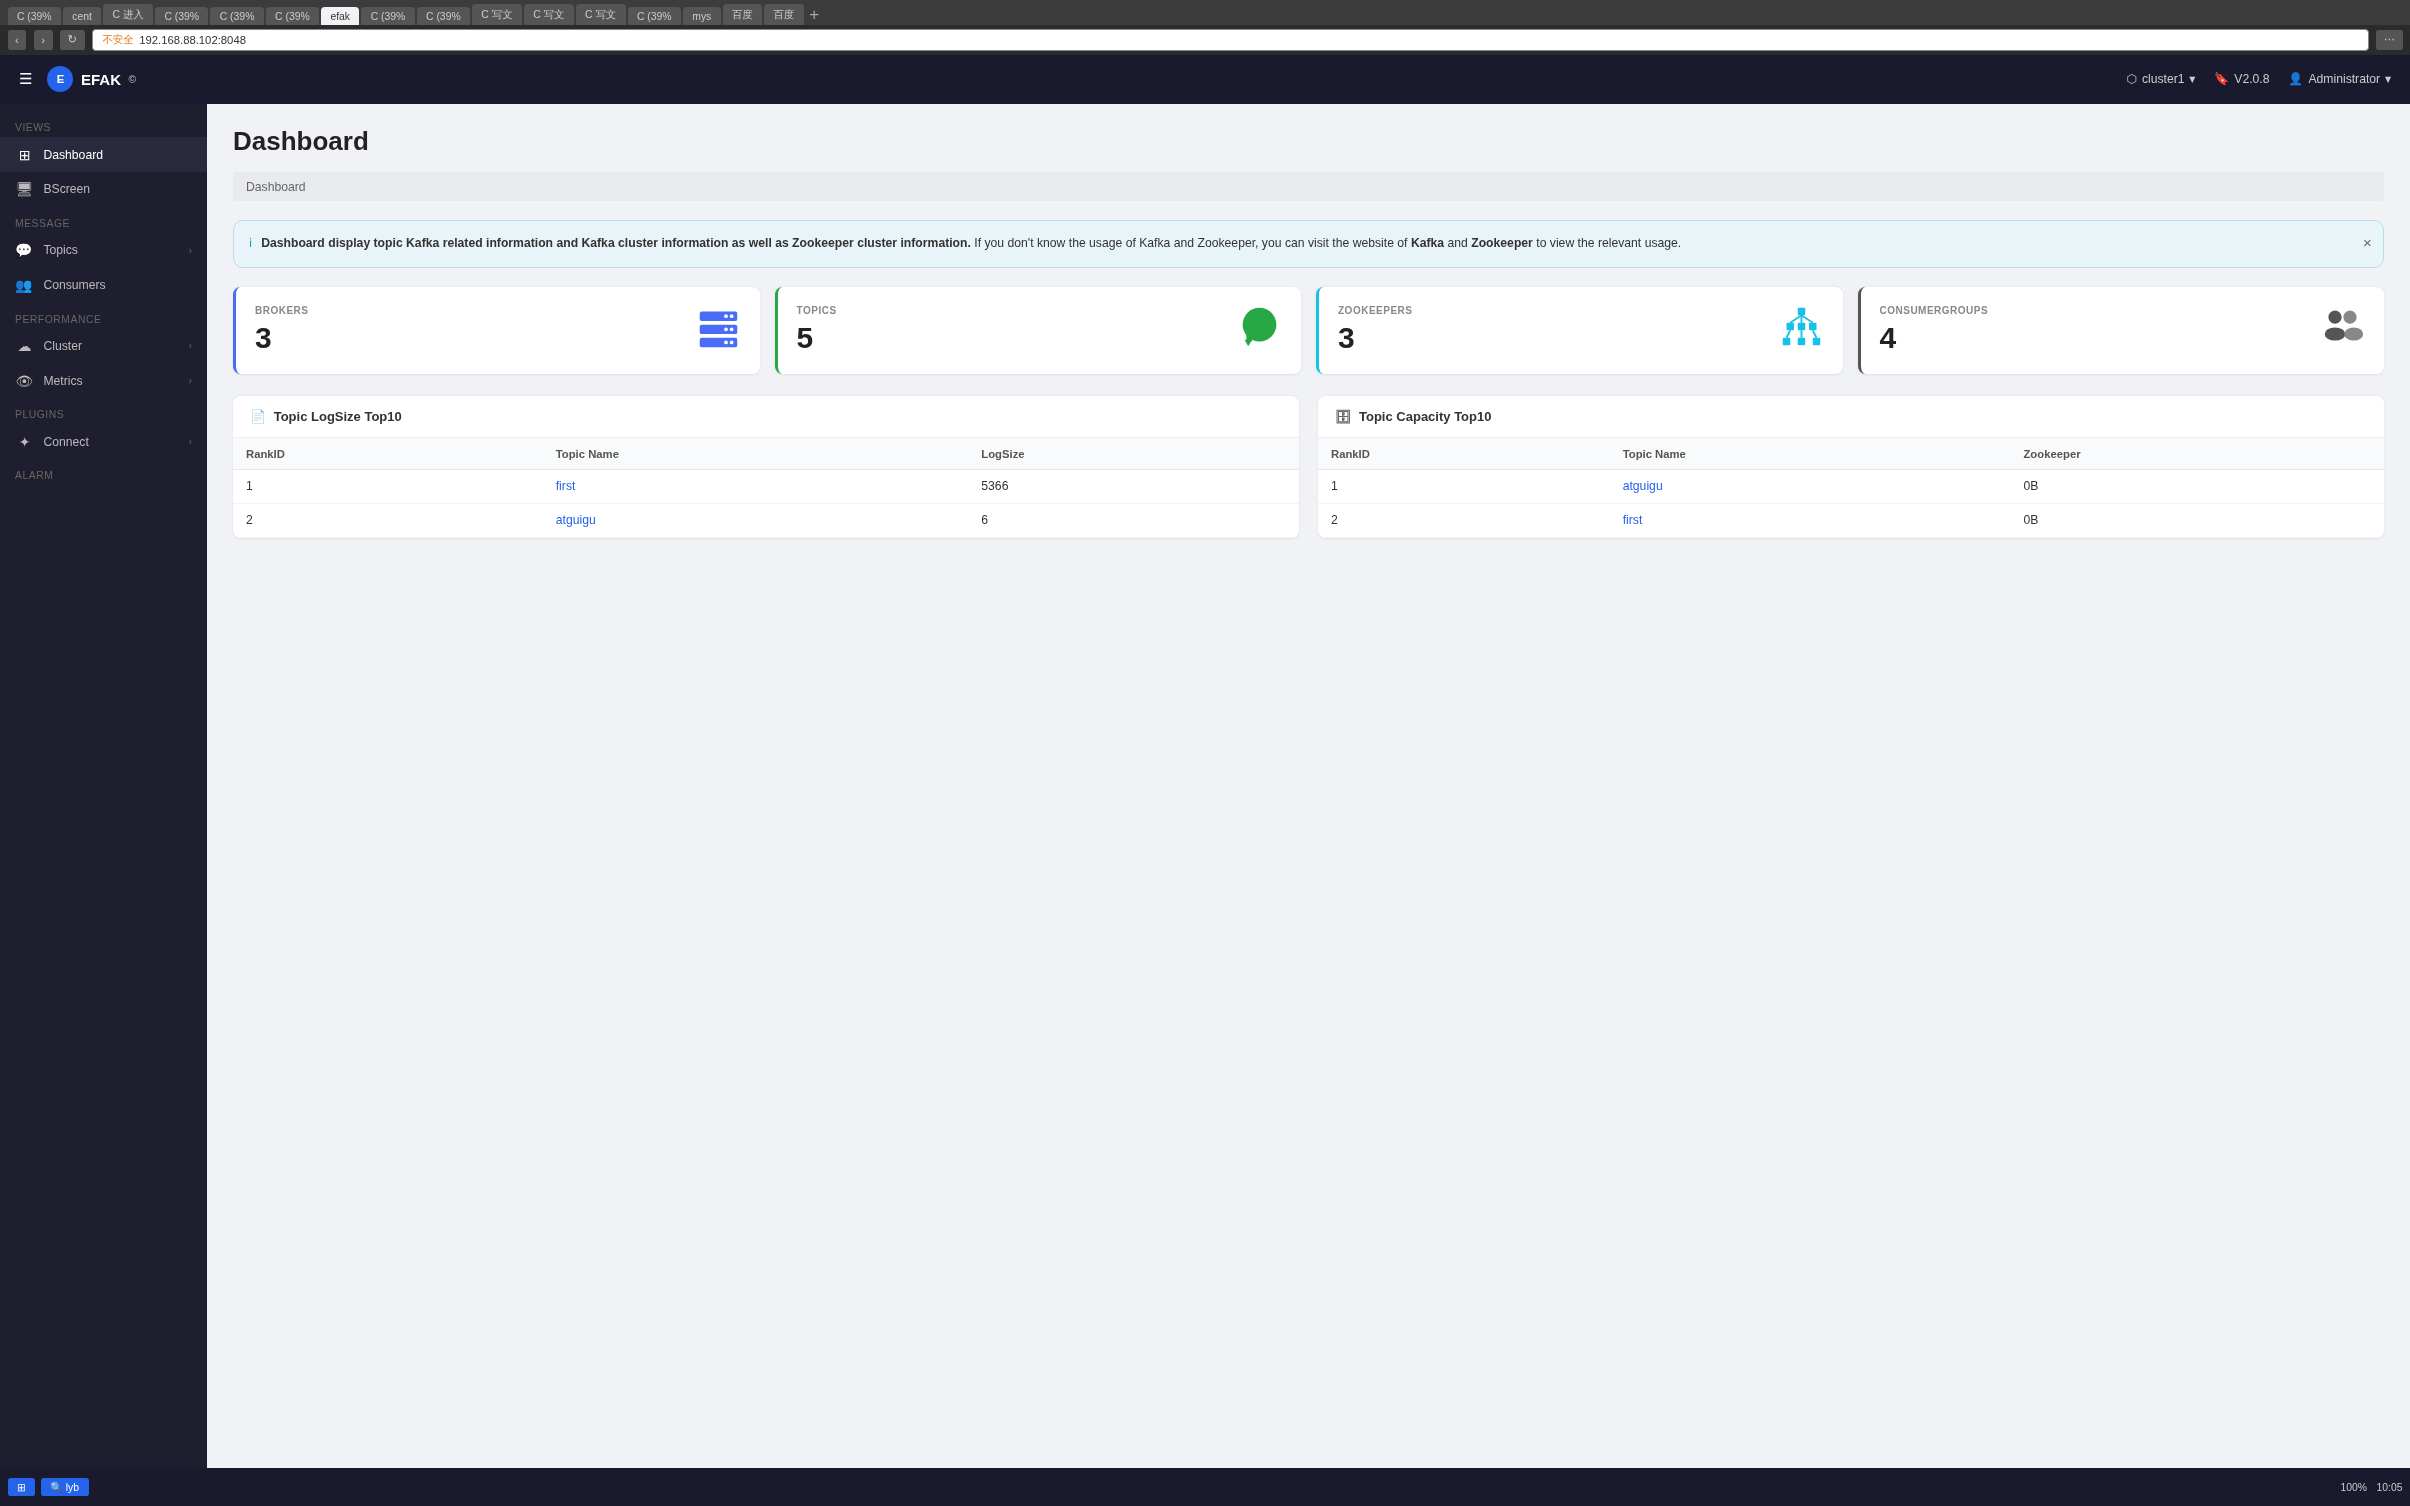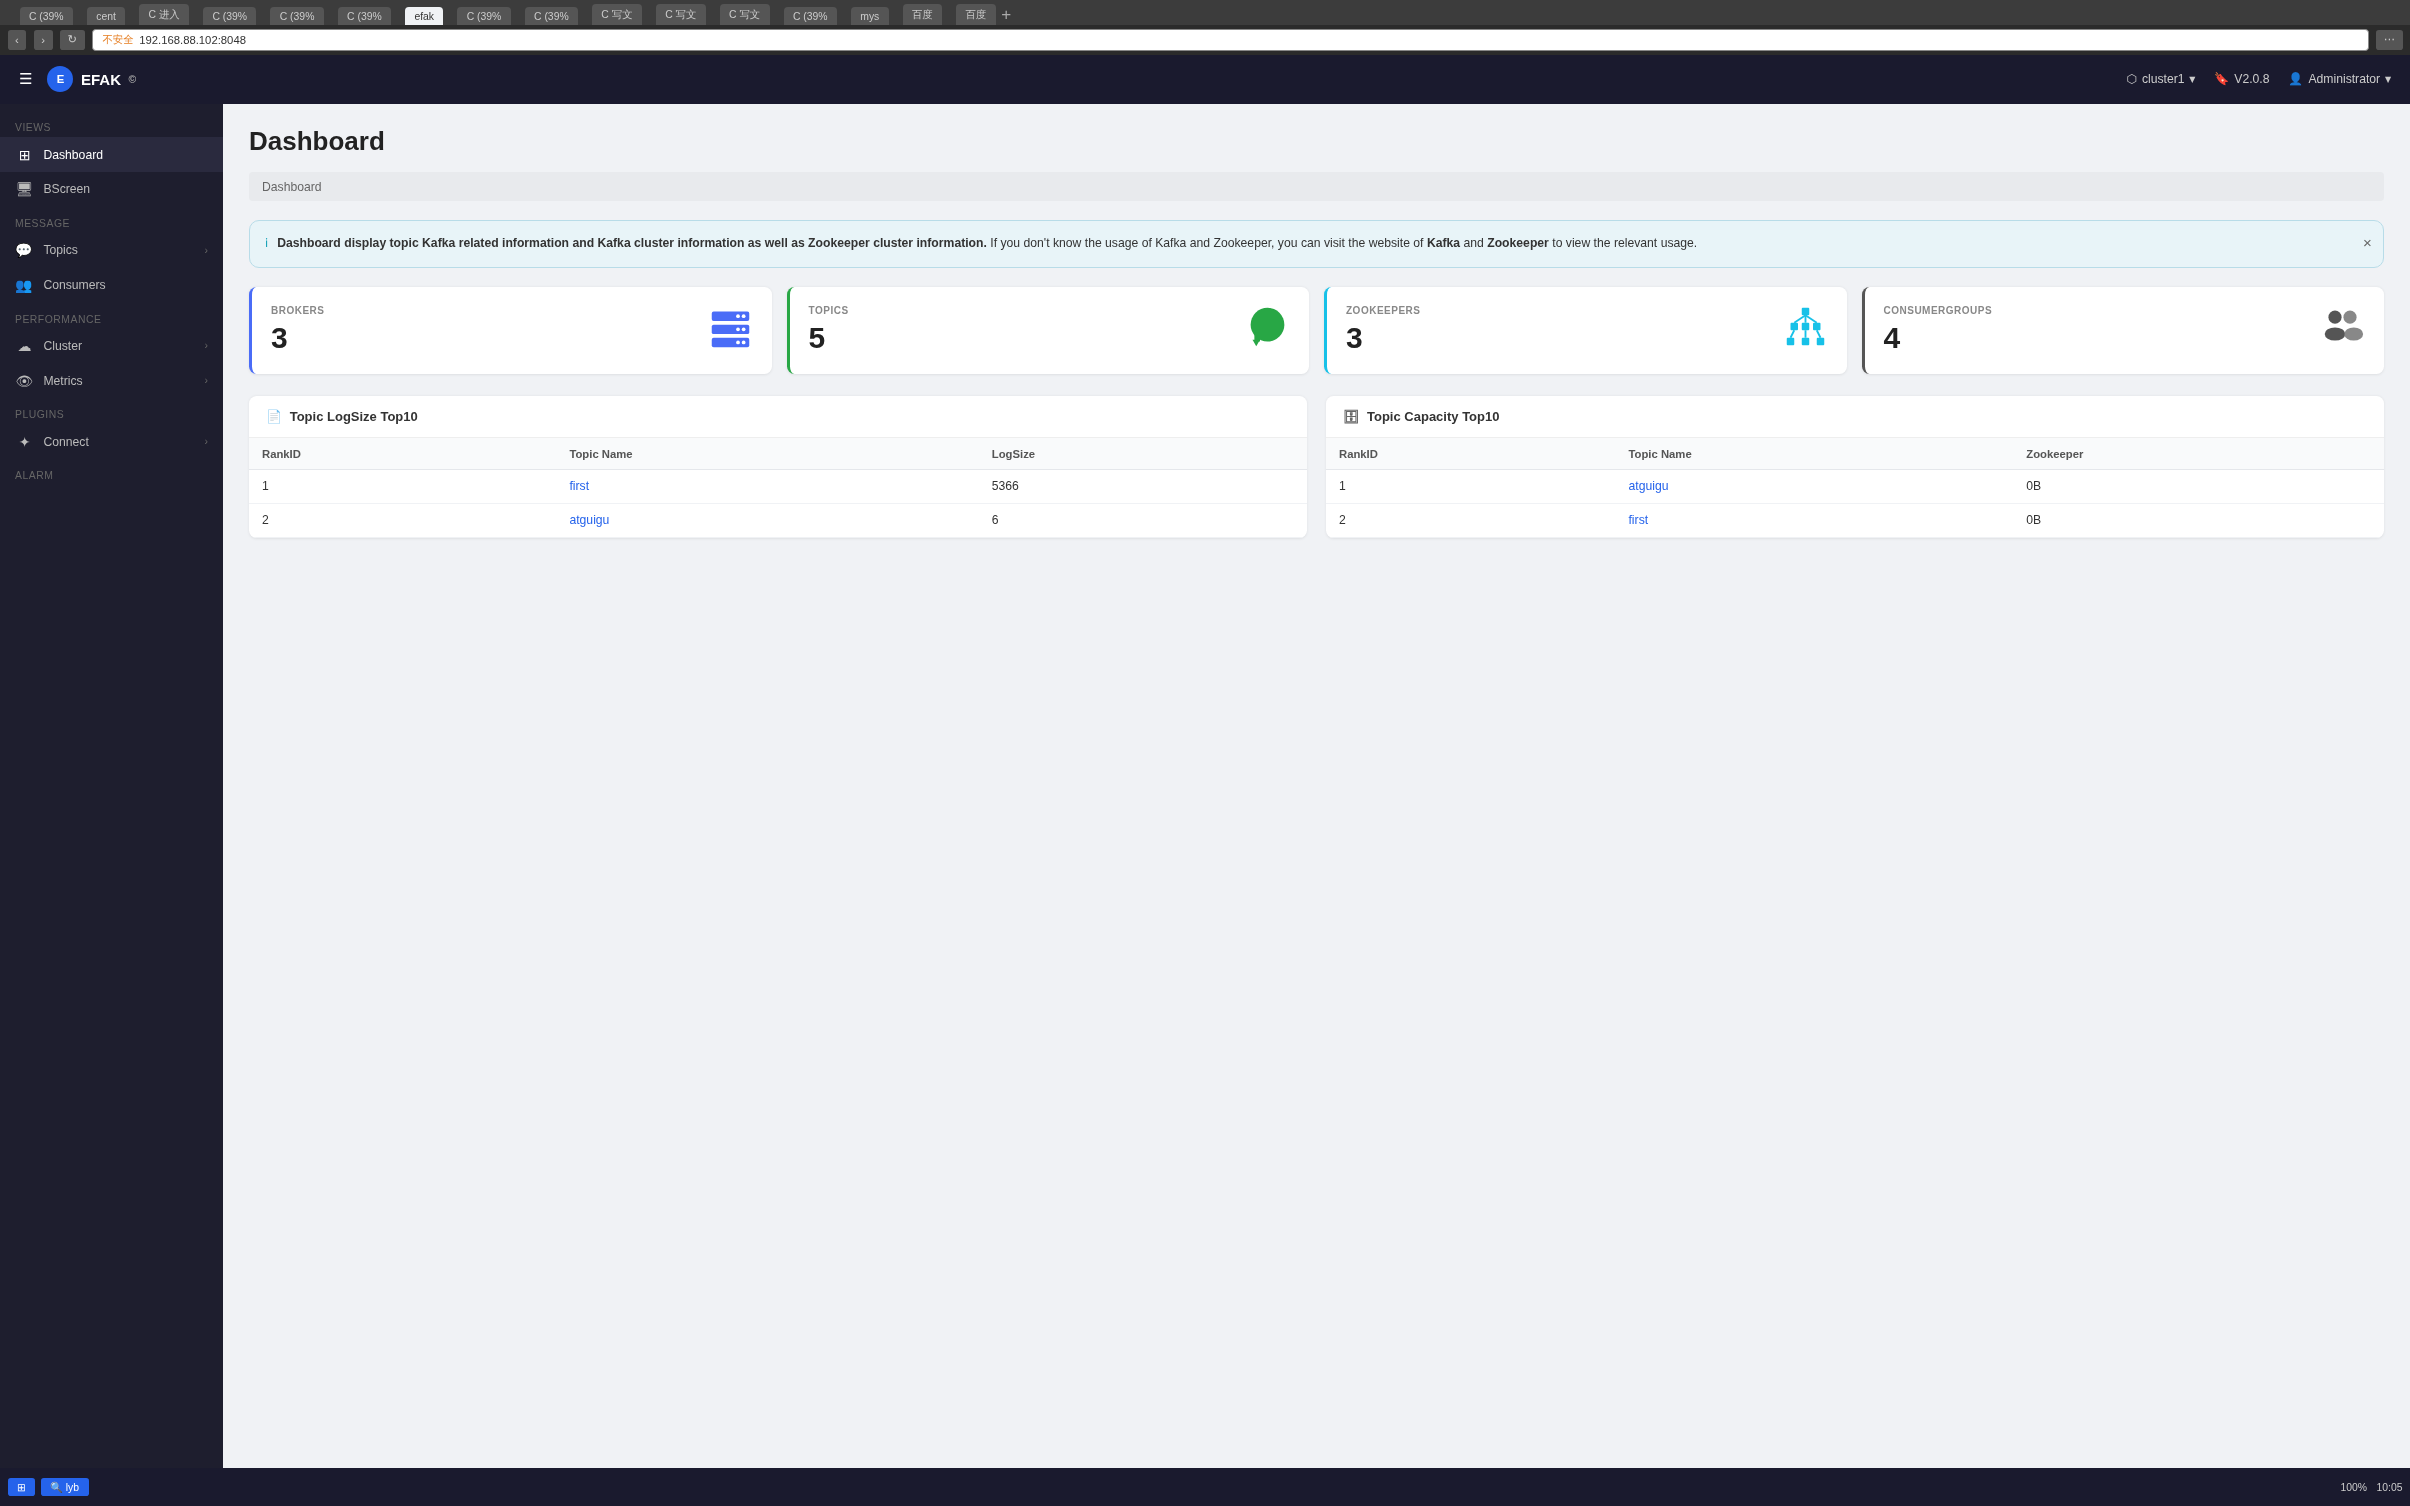--- a/index.html
+++ b/index.html
@@ -1,37 +1,37 @@
 <!DOCTYPE html>
 <html style="font-size:15px"><head>
   <meta charset="utf-8">
   <style>
     * { box-sizing: border-box; margin: 0; padding: 0; }
     body { font-family: -apple-system, BlinkMacSystemFont, 'Segoe UI', Arial, sans-serif; background: #f0f2f5; color: #333; display: flex; flex-direction: column; height: 100vh; overflow: hidden; }
     .browser-tabs { background: #3c3c3c; display: flex; align-items: flex-end; padding: 3.8px 7.5px 0; gap: 1.9px; flex-shrink: 0; }
-    .browser-tab { background: #555; color: #ccc; font-size: 10.4px; padding: 3.8px 9.4px; border-radius: 3.8px 3.8px 0 0; white-space: nowrap; max-width: 85px; overflow: hidden; text-overflow: ellipsis; margin-left: 12px; }
+    .browser-tab { background: #555; color: #ccc; font-size: 10.4px; padding: 3.8px 9.4px; border-radius: 3.8px 3.8px 0 0; white-space: nowrap; max-width: 85px; overflow: hidden; text-overflow: ellipsis; }
     .browser-tab.active { background: #f0f2f5; color: #333; }
     .browser-addressbar { background: #2b2b2b; display: flex; align-items: center; padding: 3.8px 7.5px; gap: 7.5px; flex-shrink: 0; }
     .addressbar-input { background: #fff; border: 0.9px solid #888; border-radius: 3.8px; padding: 2.8px 9.4px; font-size: 11.3px; flex: 1; display: flex; align-items: center; gap: 5.6px; }
     .addressbar-warning { color: #e67e22; font-size: 10.4px; }
     .nav-btn { background: #555; border: none; color: #ccc; padding: 3.8px 7.5px; border-radius: 2.8px; font-size: 11.3px; cursor: pointer; }
 
     
     .app-wrapper { display: flex; flex-direction: column; flex: 1; overflow: hidden; }
     .app-header { background: #1a1a2e; color: #fff; display: flex; align-items: center; padding: 0 19px; height: 49px; flex-shrink: 0; justify-content: space-between; }
     .header-left { display: flex; align-items: center; gap: 15px; }
     .app-logo { display: flex; align-items: center; gap: 7.5px; font-weight: bold; font-size: 15px; }
     .logo-icon { width: 26px; height: 26px; background: #2563eb; border-radius: 50%; display: flex; align-items: center; justify-content: center; font-size: 11.3px; color: #fff; }
     .header-right { display: flex; align-items: center; gap: 19px; font-size: 12.2px; color: #ccc; }
     .header-item { display: flex; align-items: center; gap: 4.7px; cursor: pointer; }
 
     .app-body { display: flex; flex: 1; overflow: hidden; }
 
     
-    .sidebar { width: 223px; background: #1e1e2e; color: #ccc; flex-shrink: 0; overflow-y: auto; padding-top: 7.5px; }
+    .sidebar { width: 207px; background: #1e1e2e; color: #ccc; flex-shrink: 0; overflow-y: auto; padding-top: 7.5px; }
     .sidebar-section-label { font-size: 10.4px; color: #666; padding: 11.3px 15px 3.8px; text-transform: uppercase; letter-spacing: 0.5px; }
     .sidebar-item { display: flex; align-items: center; gap: 9.4px; padding: 9.4px 15px; cursor: pointer; font-size: 12.2px; color: #bbb; position: relative; }
     .sidebar-item.active { background: #2a2a3e; color: #fff; }
     .sidebar-item .icon { font-size: 14px; width: 19px; text-align: center; }
     .sidebar-chevron { margin-left: auto; font-size: 10.4px; color: #666; }
 
     
     .main-content { flex: 1; overflow-y: auto; padding: 22.6px 26px; background: #f0f2f5; }
     .page-title { font-size: 26px; font-weight: 600; color: #222; margin-bottom: 15px; }
     .breadcrumb { background: #e8eaed; padding: 7.5px 13px; border-radius: 3.8px; font-size: 12.2px; color: #666; margin-bottom: 19px; }

